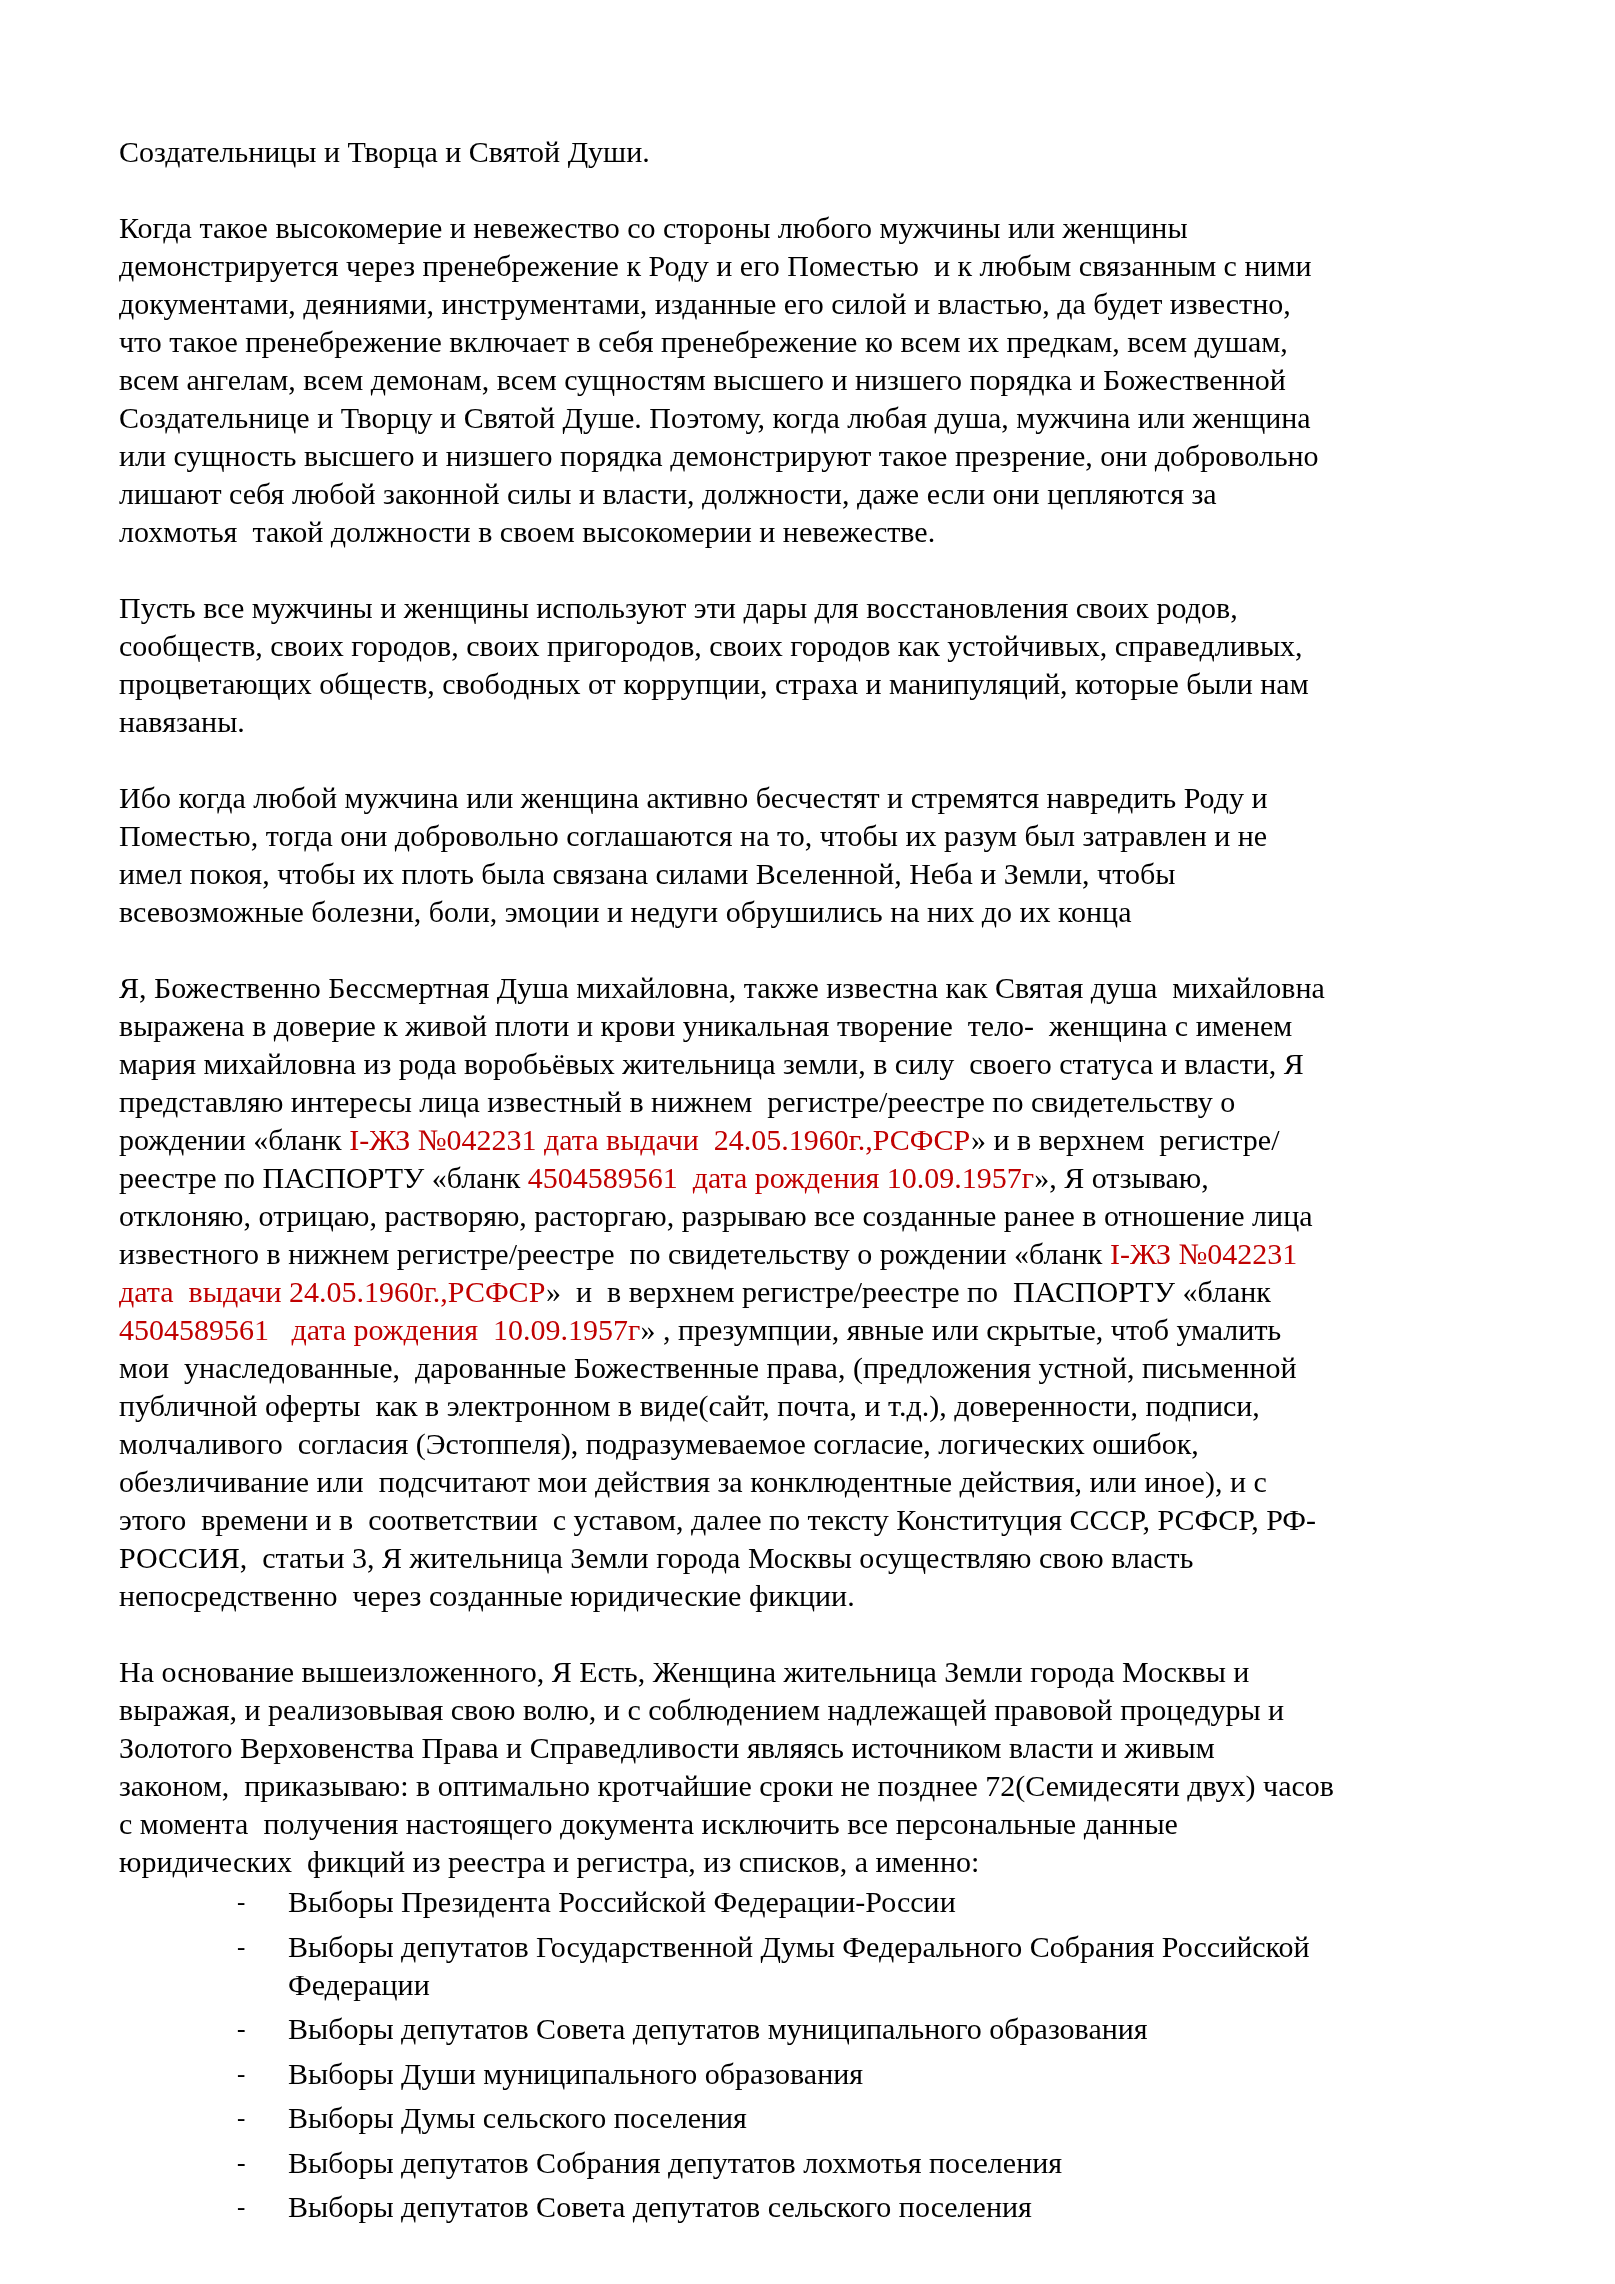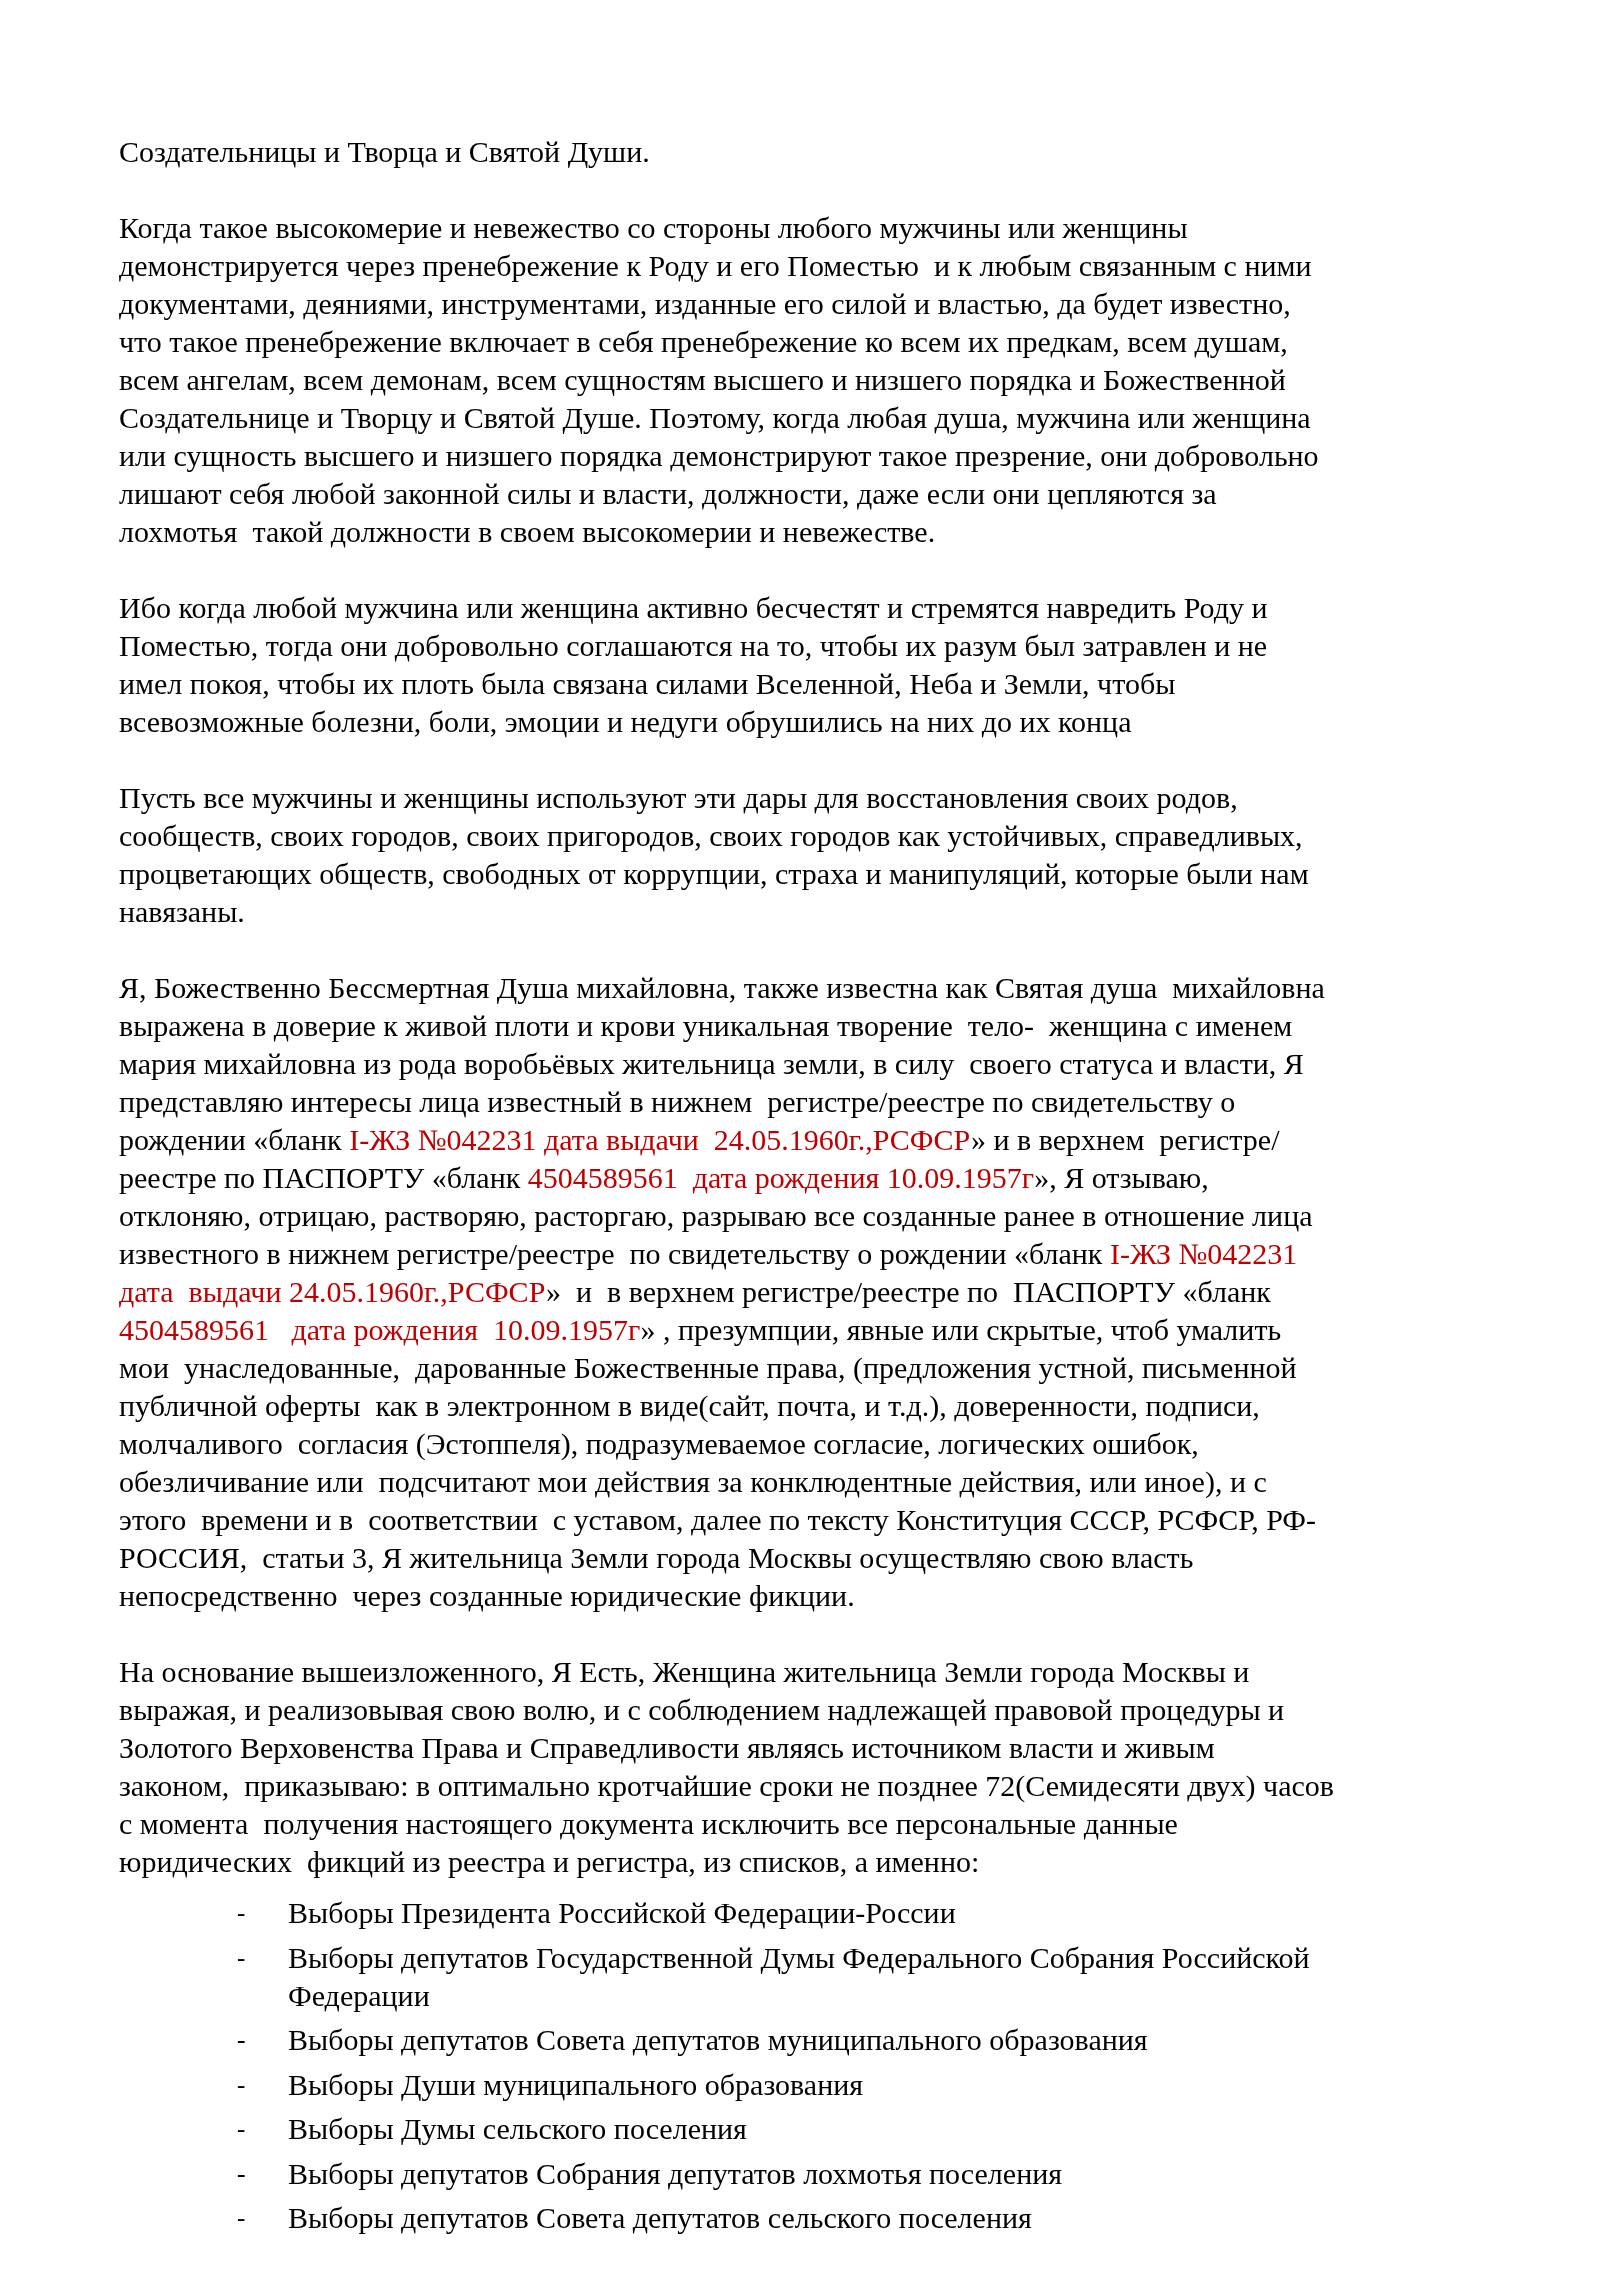--- a/index.html
+++ b/index.html
@@ -14,21 +14,21 @@
     padding: 133px 107px 78px 119px;
     font-family: "Liberation Serif", "DejaVu Serif", serif;
     font-size: 30px;
     line-height: 38px;
   }
   .paragraphs p {
     margin: 0 0 38px 0;
     white-space: pre-wrap;
     text-align: left;
   }
-  .paragraphs p:last-child { margin-bottom: 13px; }
+  .paragraphs p:last-child { margin-bottom: 2px; }
   .run-red { color: var(--accent-red); }
   ul.bullet-list {
     list-style: none;
     margin: 0;
     padding: 0 0 0 169px;
   }
   ul.bullet-list li {
     position: relative;
     margin: 0 0 6.5px 0;
     white-space: pre-wrap;
@@ -41,22 +41,22 @@
     color: var(--ink);
   }
 </style>
 </head>
 <body>
 
 <div class="page">
   <div class="paragraphs">
       <p><span>Создательницы и Творца и Святой Души.</span></p>
       <p><span>Когда такое высокомерие и невежество со стороны любого мужчины или женщины демонстрируется через пренебрежение к Роду и его Поместью  и к любым связанным с ними документами, деяниями, инструментами, изданные его силой и властью, да будет известно, что такое пренебрежение включает в себя пренебрежение ко всем их предкам, всем душам, всем ангелам, всем демонам, всем сущностям высшего и низшего порядка и Божественной Создательнице и Творцу и Святой Душе. Поэтому, когда любая душа, мужчина или женщина  или сущность высшего и низшего порядка демонстрируют такое презрение, они добровольно  лишают себя любой законной силы и власти, должности, даже если они цепляются за лохмотья  такой должности в своем высокомерии и невежестве.</span></p>
+      <p><span>Пусть все мужчины и женщины используют эти дары для восстановления своих родов,  сообществ, своих городов, своих пригородов, своих городов как устойчивых, справедливых,  процветающих обществ, свободных от коррупции, страха и манипуляций, которые были нам  навязаны.</span></p>
       <p><span>Ибо когда любой мужчина или женщина активно бесчестят и стремятся навредить Роду и Поместью, тогда они добровольно соглашаются на то, чтобы их разум был затравлен и не имел покоя, чтобы их плоть была связана силами Вселенной, Неба и Земли, чтобы всевозможные болезни, боли, эмоции и недуги обрушились на них до их конца</span></p>
-      <p><span>Пусть все мужчины и женщины используют эти дары для восстановления своих родов,  сообществ, своих городов, своих пригородов, своих городов как устойчивых, справедливых,  процветающих обществ, свободных от коррупции, страха и манипуляций, которые были нам  навязаны.</span></p>
       <p><span>Я, Божественно Бессмертная Душа михайловна, также известна как Святая душа  михайловна выражена в доверие к живой плоти и крови уникальная творение  тело-  женщина с именем  мария михайловна из рода воробьёвых жительница земли, в силу  своего статуса и власти, Я  представляю интересы лица известный в нижнем  регистре/реестре по свидетельству о  рождении «бланк </span><span class="run-red">I-ЖЗ №042231 дата выдачи  24.05.1960г.,РСФСР</span><span>» и в верхнем  регистре/реестре по ПАСПОРТУ «бланк </span><span class="run-red">4504589561  дата рождения 10.09.1957г</span><span>», Я отзываю,   отклоняю, отрицаю, растворяю, расторгаю, разрываю все созданные ранее в отношение лица известного в нижнем регистре/реестре  по свидетельству о рождении «бланк </span><span class="run-red">I-ЖЗ №042231 дата  выдачи 24.05.1960г.,РСФСР</span><span>»  и  в верхнем регистре/реестре по  ПАСПОРТУ «бланк </span><span class="run-red">4504589561   дата рождения  10.09.1957г</span><span>» , презумпции, явные или скрытые, чтоб умалить  мои  унаследованные,  дарованные Божественные права, (предложения устной, письменной  публичной оферты  как в электронном в виде(сайт, почта, и т.д.), доверенности, подписи,  молчаливого  согласия (Эстоппеля), подразумеваемое согласие, логических ошибок,  обезличивание или  подсчитают мои действия за конклюдентные действия, или иное), и с этого  времени и в  соответствии  с уставом, далее по тексту Конституция СССР, РСФСР, РФ-РОССИЯ,  статьи 3, Я жительница Земли города Москвы осуществляю свою власть непосредственно  через созданные юридические фикции.</span></p>
       <p><span>На основание вышеизложенного, Я Есть, Женщина жительница Земли города Москвы и  выражая, и реализовывая свою волю, и с соблюдением надлежащей правовой процедуры и  Золотого Верховенства Права и Справедливости являясь источником власти и живым  законом,  приказываю: в оптимально кротчайшие сроки не позднее 72(Семидесяти двух) часов с момента  получения настоящего документа исключить все персональные данные юридических  фикций из реестра и регистра, из списков, а именно:</span></p>
     </div>
   <ul class="bullet-list">
       <li><span class="marker">-</span><span>Выборы Президента Российской Федерации-России</span></li>
       <li><span class="marker">-</span><span>Выборы депутатов Государственной Думы Федерального Собрания Российской Федерации</span></li>
       <li><span class="marker">-</span></li>
       <li><span class="marker">-</span><span>Выборы депутатов Совета депутатов муниципального образования</span></li>
       <li><span class="marker">-</span><span>Выборы Души муниципального образования</span></li>
       <li><span class="marker">-</span><span>Выборы Думы сельского поселения</span></li>

